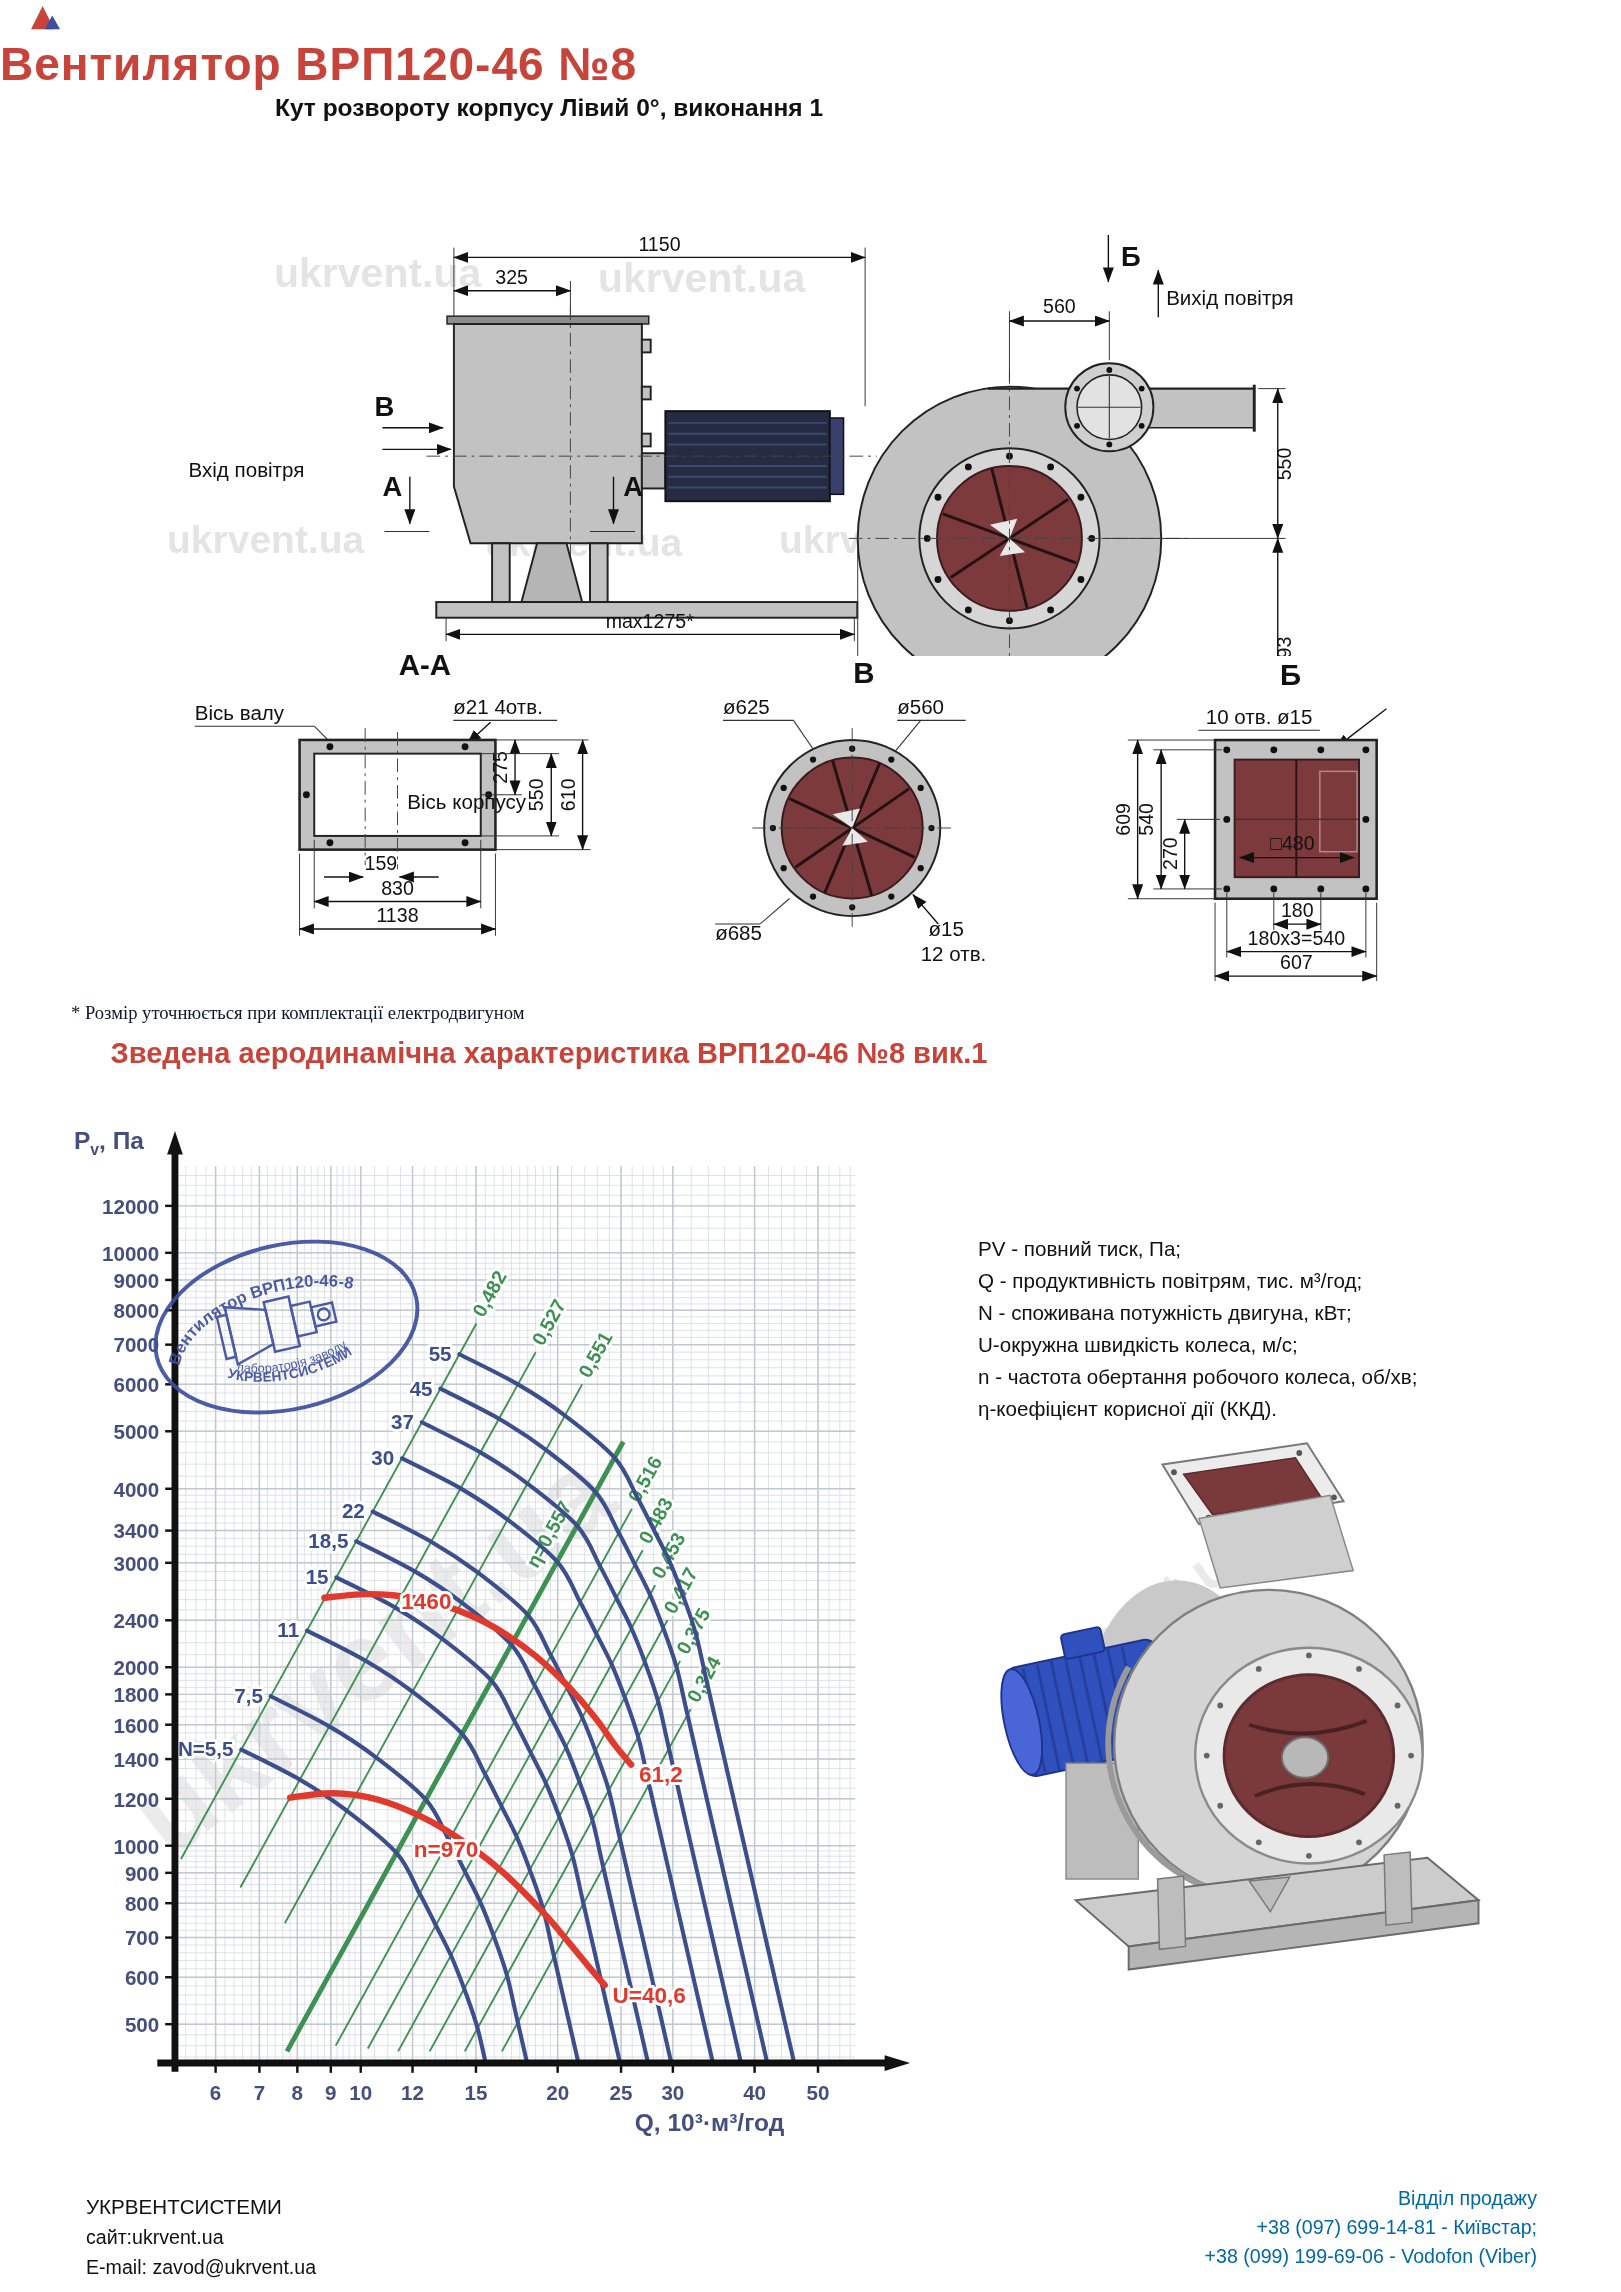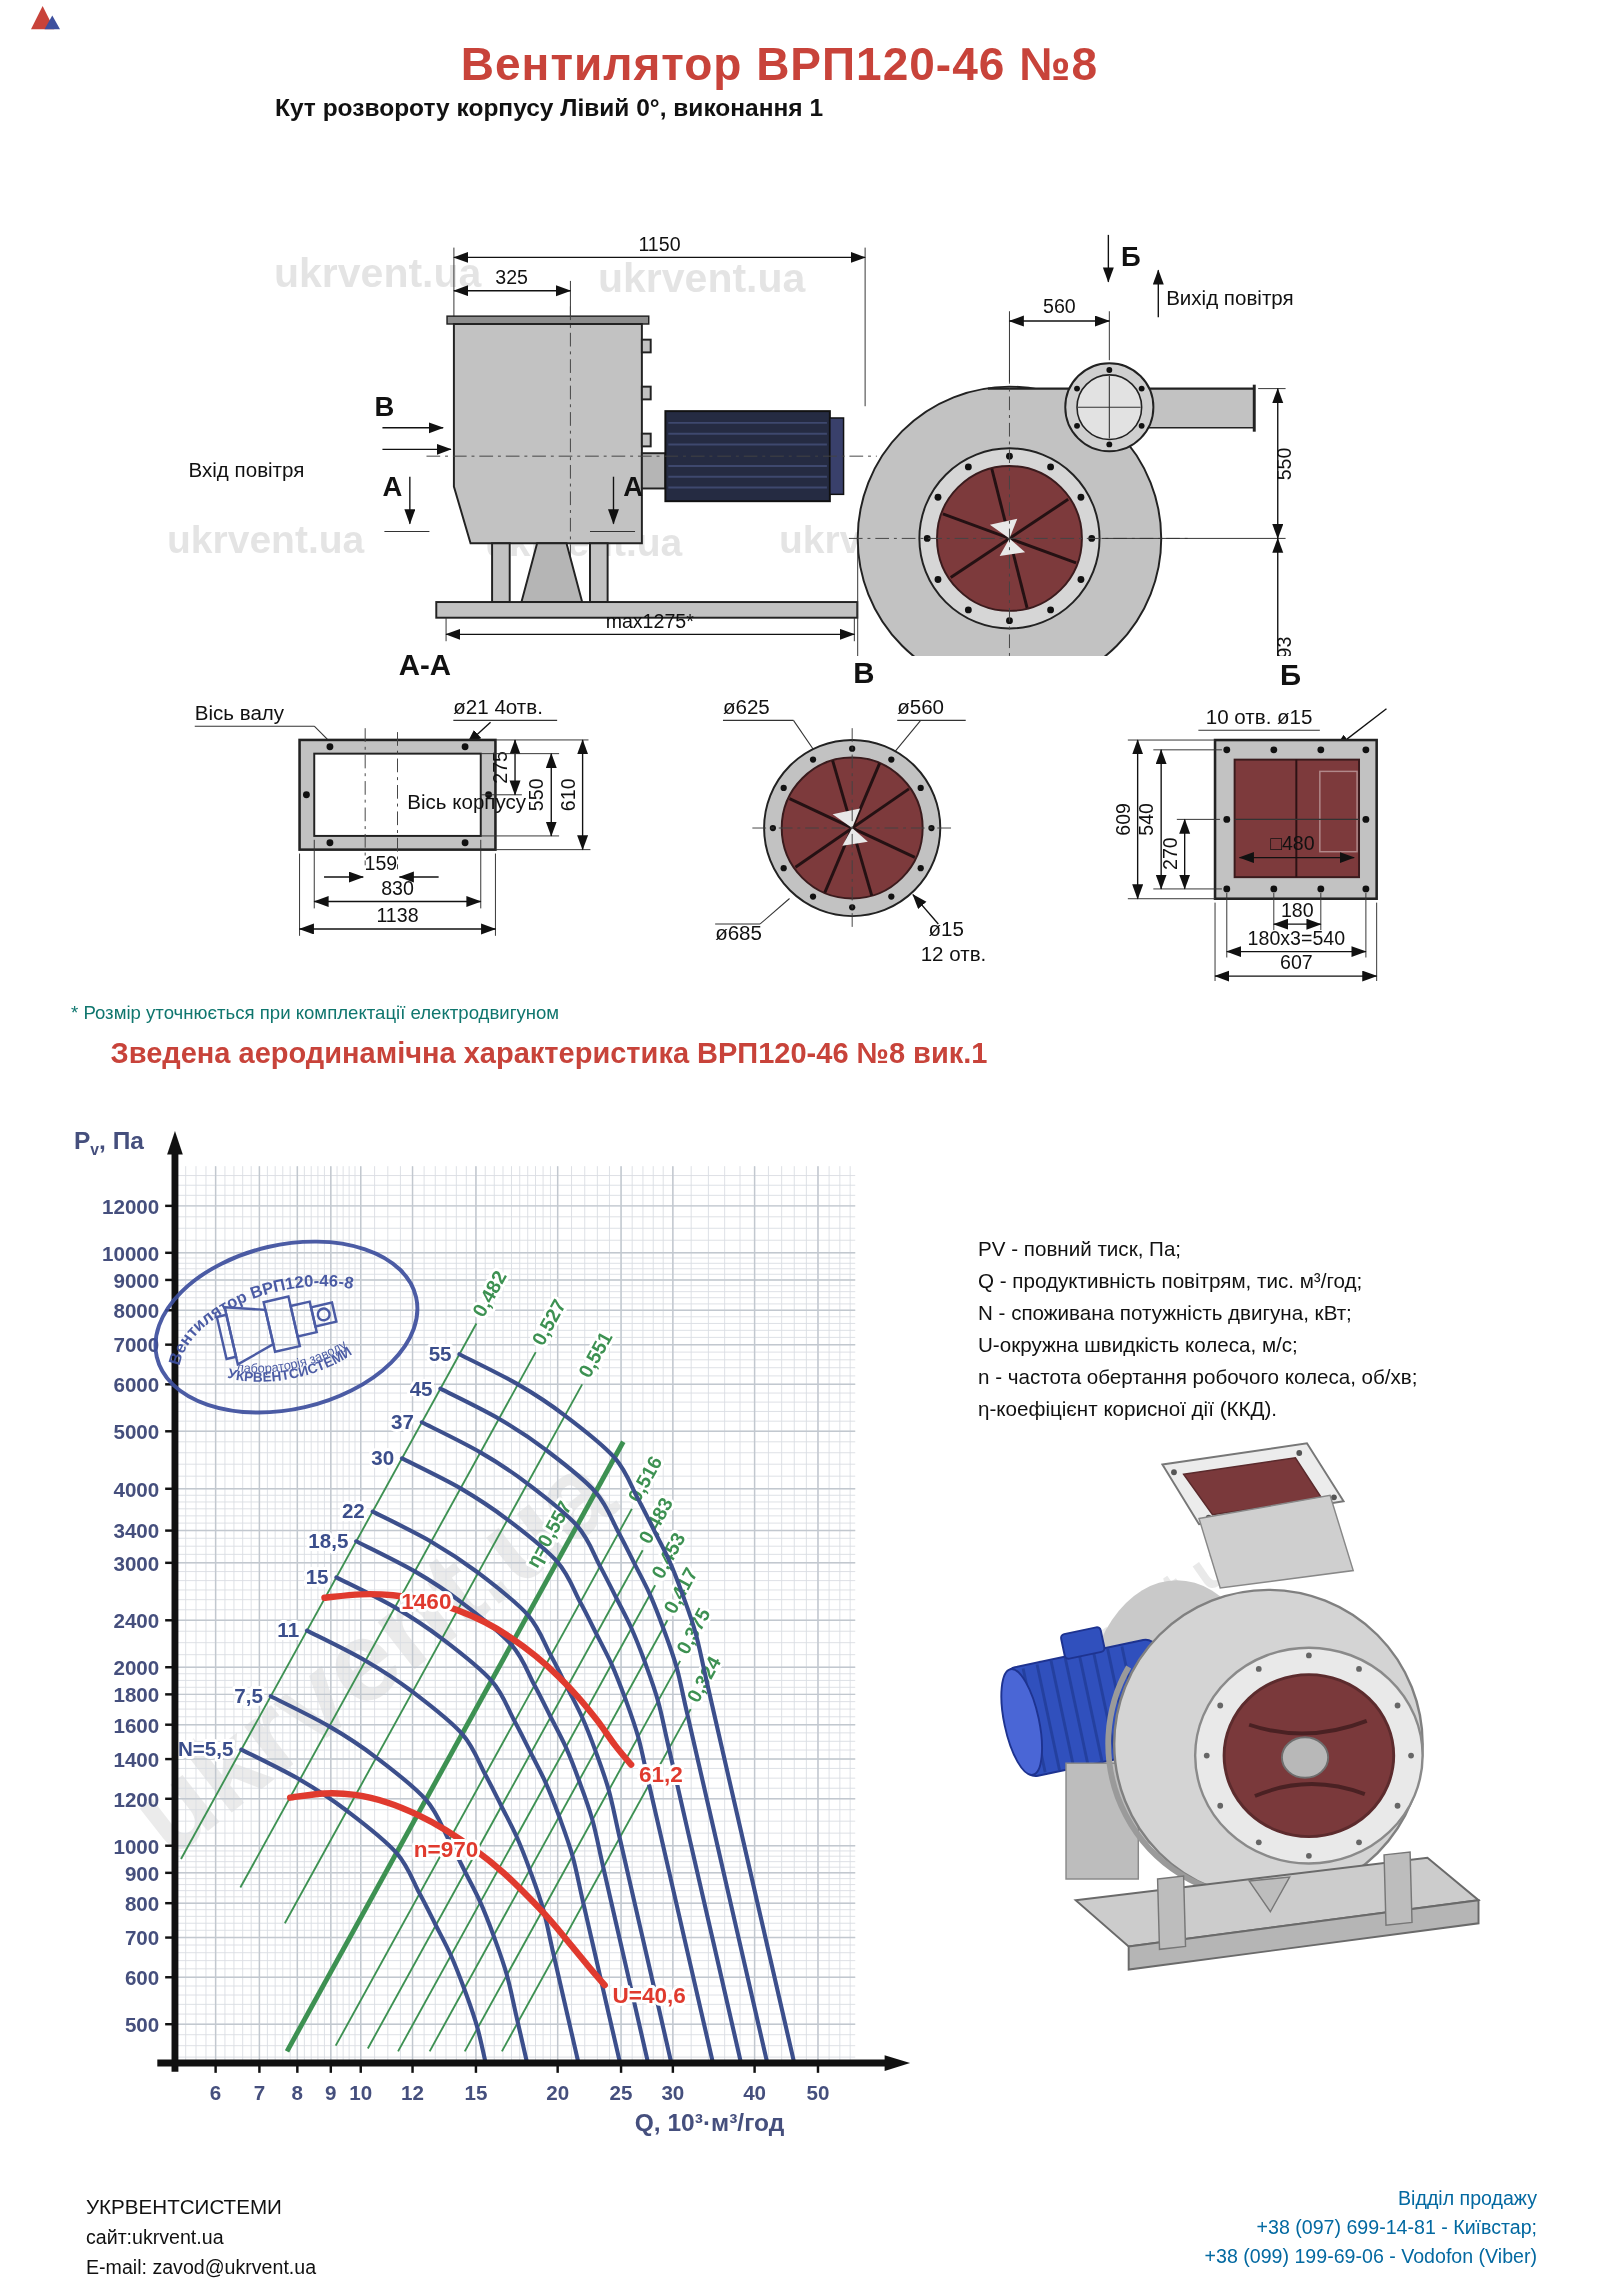--- a/index.html
+++ b/index.html
@@ -1,23 +1,23 @@
 <!DOCTYPE html>
 <html><head>
 <meta charset="utf-8">
 <style>
   html,body{margin:0;padding:0;background:#e8e8e8;}
   #page{position:relative;width:1621px;height:2293px;background:#ffffff;margin:0 auto;
         font-family:"Liberation Sans",sans-serif;overflow:hidden;color:#111;}
   .abs{position:absolute;}
   svg{font-family:"Liberation Sans",sans-serif;}
-  .main-title{left:0;top:37px;width:1098px;text-align:right;font-size:46px;font-weight:bold;
+  .main-title{left:0;top:37px;width:1098px;text-align:left;font-size:46px;font-weight:bold;
               color:#c8433a;letter-spacing:1px;}
   .main-sub{left:0;top:94px;width:1098px;text-align:center;font-size:24.5px;font-weight:bold;color:#111;}
-  .footnote{left:71px;top:1002px;font-size:18.6px;color:#0f766e;}
+  .footnote{left:71px;top:1002px;font-size:18.6px;color:#0f172a;font-family:Liberation Serif, serif;}
   .sec-title{left:0;top:1037px;width:1098px;text-align:center;font-size:29px;font-weight:bold;color:#c8433a;}
   .sec-sub{left:0;top:1074px;width:1117px;text-align:center;font-size:22.5px;font-weight:bold;color:#111;}
   .legend{left:978px;top:1233px;width:608px;font-size:20.6px;line-height:32px;color:#111;}
   .pv-label{left:74px;top:1127px;font-size:24.5px;font-weight:bold;color:#454f7d;}
   .pv-label sub{font-size:15.7px;}
   .q-label{left:529px;top:2109px;width:361px;text-align:center;font-size:24.5px;font-weight:bold;color:#454f7d;}
   .footer-left{left:86px;top:2192px;font-size:19.6px;line-height:30px;color:#111;}
   .footer-left .co{font-size:20.6px;}
   .footer-right{right:84px;top:2184px;text-align:right;font-size:19.6px;line-height:29px;color:#0369a1;}
   .wm{position:absolute;color:rgba(90,90,90,0.16);font-weight:bold;white-space:nowrap;pointer-events:none;}

